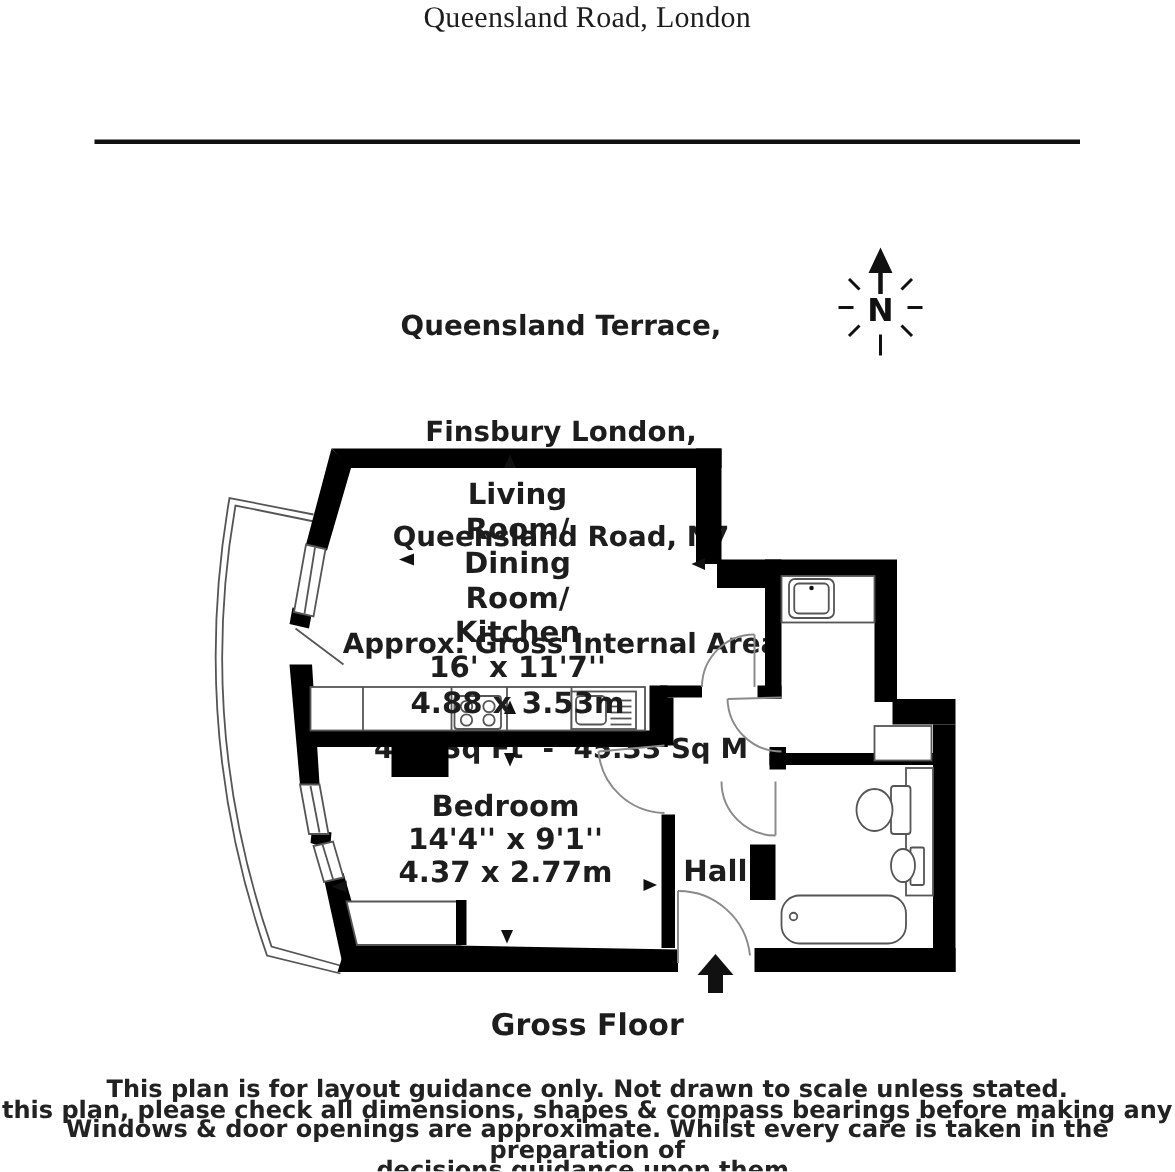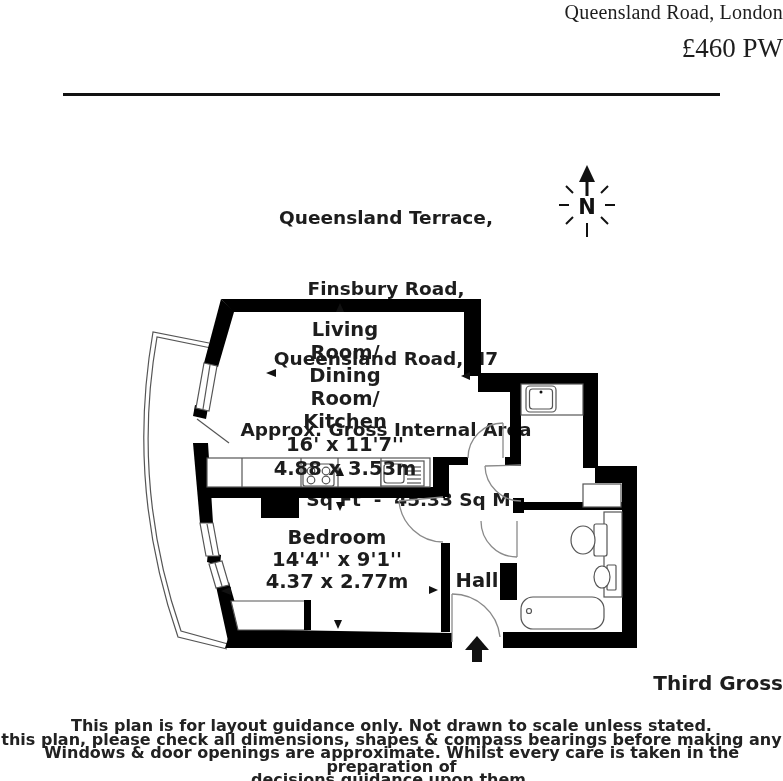--- a/index.html
+++ b/index.html
@@ -1,24 +1,24 @@
 <!DOCTYPE html>
 <html style="--wall: #000000; --thin: #555555; --txt: #1d1d1d;"><head>
 <meta charset="utf-8">
 <style>
   :root{ --wall:#000; --thin:#555; --txt:#1d1d1d; }
   html,body{margin:0;padding:0;background:#fff;}
   .page{position:relative;width:783px;height:781px;background:#fff;overflow:hidden;
         font-family:"DejaVu Sans",sans-serif;color:var(--txt);}
   .serif{font-family:"Liberation Serif",serif;}
-  .center{position:absolute;left:0;width:100%;text-align:right;}
+  .center{position:absolute;left:0;width:100%;text-align:center;}
   .title{top:1px;font-size:20px;letter-spacing:.2px;}
   .price{top:33px;font-size:27px;}
   .rule{position:absolute;left:63px;top:93px;width:657px;height:3px;background:#111;}
-  .addr{position:absolute;left:186px;top:159px;width:400px;text-align:center;
+  .addr{position:absolute;left:174px;top:159px;width:400px;text-align:center;
         font-weight:bold;font-size:18.5px;line-height:23.5px;white-space:pre;}
   .floorlbl{top:671px;font-size:20px;font-weight:bold;}
   .disc{position:absolute;left:0;top:719px;width:100%;text-align:center;
         font-weight:bold;font-size:16px;line-height:13.5px;color:#222;}
   svg{position:absolute;left:0;top:0;}
   .wall{fill:var(--wall);stroke:none;}
   .fx{fill:#fff;stroke:var(--thin);stroke-width:1.2;}
   .ln{stroke:var(--thin);stroke-width:1.2;fill:none;}
   .door{stroke:#8a8a8a;stroke-width:1.3;fill:none;}
   .mk{fill:#111;}
@@ -27,26 +27,25 @@
           fill:var(--txt);text-anchor:middle;}
   .nlabel{font-family:"DejaVu Sans",sans-serif;font-weight:bold;font-size:21px;
           fill:#111;text-anchor:middle;}
 </style>
 </head>
 <body>
 
 <div class="page">
 
   <div class="center serif title">Queensland Road, London</div>
-  <div class="center serif price">£460 PW</div>
   <div class="rule"></div>
 
   <div class="addr">
     <div>Queensland Terrace,</div>
-    <div>Finsbury Road,</div>
+    <div>Finsbury London,</div>
     <div>Queensland Road, N7</div>
     <div>Approx. Gross Internal Area</div>
     <div>488 Sq Ft  -  45.33 Sq M</div>
   </div>
 
   <svg width="783" height="781" viewBox="0 0 783 781">
 
     <g>
       <line class="cl" x1="587" y1="196" x2="587" y2="179" style="stroke-width:3"></line>
       <polygon class="mk" points="579,182 595,182 587,165"></polygon>
@@ -196,21 +195,21 @@
       <text class="rlabel" x="345" y="475">4.88 x 3.53m</text>
     </g>
     <g>
       <text class="rlabel" x="337" y="544">Bedroom</text>
       <text class="rlabel" x="337" y="566">14'4'' x 9'1''</text>
       <text class="rlabel" x="337" y="588">4.37 x 2.77m</text>
     </g>
     <text class="rlabel" x="477" y="587">Hall</text>
   </svg>
 
-  <div class="center floorlbl">Third Gross</div>
+  <div class="center floorlbl">Gross Floor</div>
 
   <div class="disc">
     <div>This plan is for layout guidance only. Not drawn to scale unless stated.</div>
     <div>this plan, please check all dimensions, shapes &amp; compass bearings before making any</div>
     <div>Windows &amp; door openings are approximate. Whilst every care is taken in the preparation of</div>
     <div>decisions guidance upon them.</div>
   </div>
 
 </div>
 

